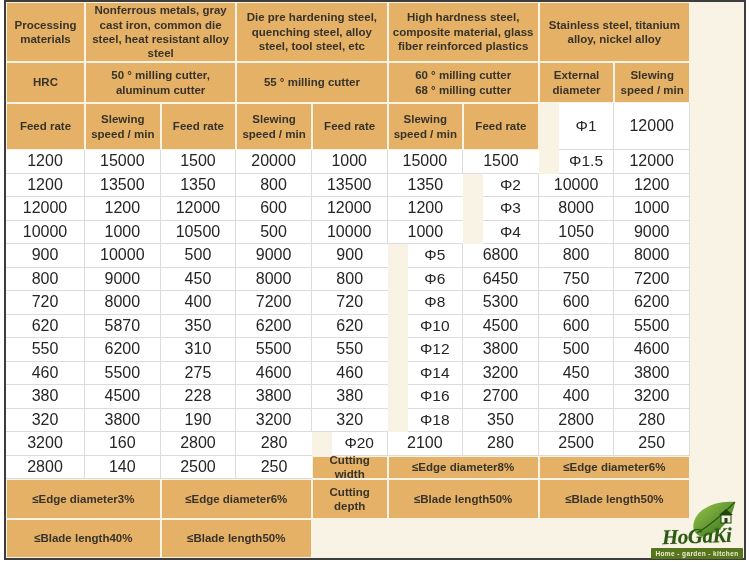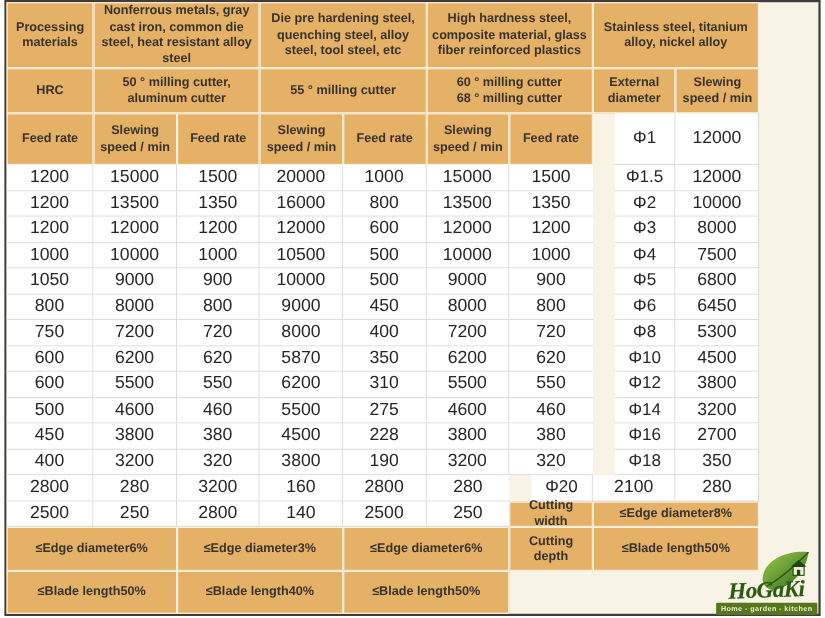--- a/index.html
+++ b/index.html
@@ -85,21 +85,20 @@
       <div class="d num">1500</div>
       <div class="d num">20000</div>
       <div class="d num">1000</div>
       <div class="d num">15000</div>
       <div class="d num lastcol">1500</div>
       <div class="d diam">Φ1.5</div>
       <div class="d num">12000</div>
       <div class="d num">1200</div>
       <div class="d num">13500</div>
       <div class="d num">1350</div>
-      <div class="d num">16000</div>
       <div class="d num">800</div>
       <div class="d num">13500</div>
       <div class="d num lastcol">1350</div>
       <div class="d diam">Φ2</div>
       <div class="d num">10000</div>
       <div class="d num">1200</div>
       <div class="d num">12000</div>
       <div class="d num">1200</div>
       <div class="d num">12000</div>
       <div class="d num">600</div>
@@ -108,21 +107,20 @@
       <div class="d diam">Φ3</div>
       <div class="d num">8000</div>
       <div class="d num">1000</div>
       <div class="d num">10000</div>
       <div class="d num">1000</div>
       <div class="d num">10500</div>
       <div class="d num">500</div>
       <div class="d num">10000</div>
       <div class="d num lastcol">1000</div>
       <div class="d diam">Φ4</div>
-      <div class="d num">7500</div>
       <div class="d num">1050</div>
       <div class="d num">9000</div>
       <div class="d num">900</div>
       <div class="d num">10000</div>
       <div class="d num">500</div>
       <div class="d num">9000</div>
       <div class="d num lastcol">900</div>
       <div class="d diam">Φ5</div>
       <div class="d num">6800</div>
       <div class="d num">800</div>

